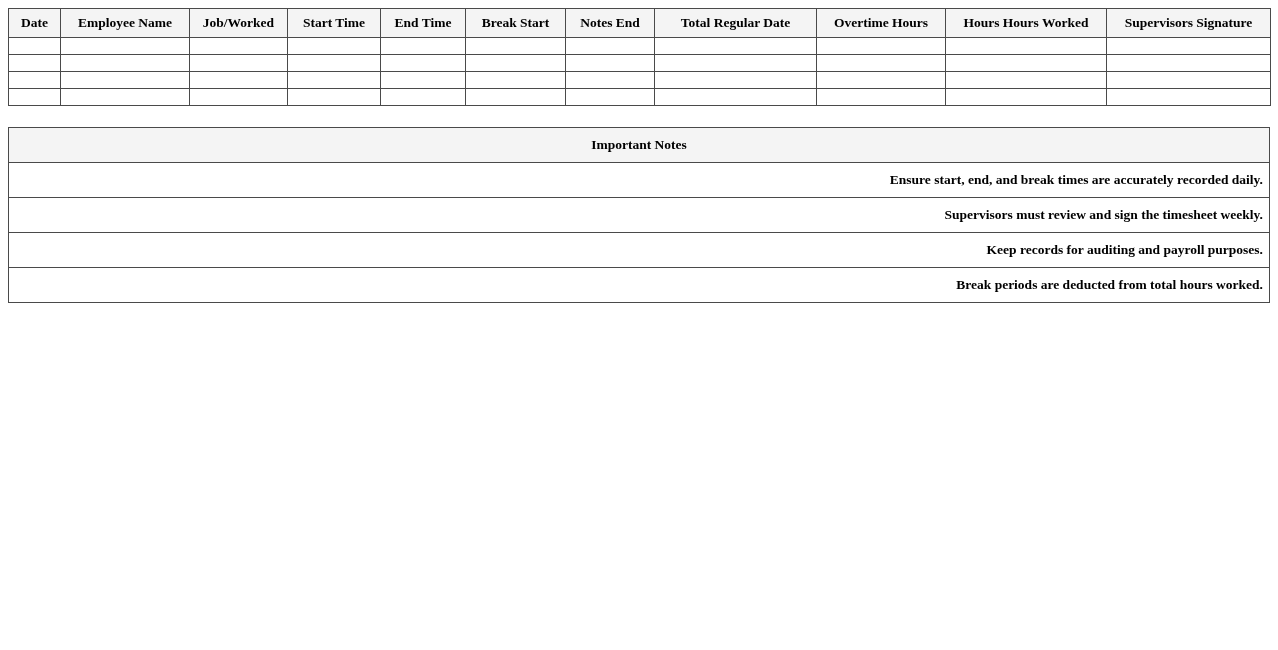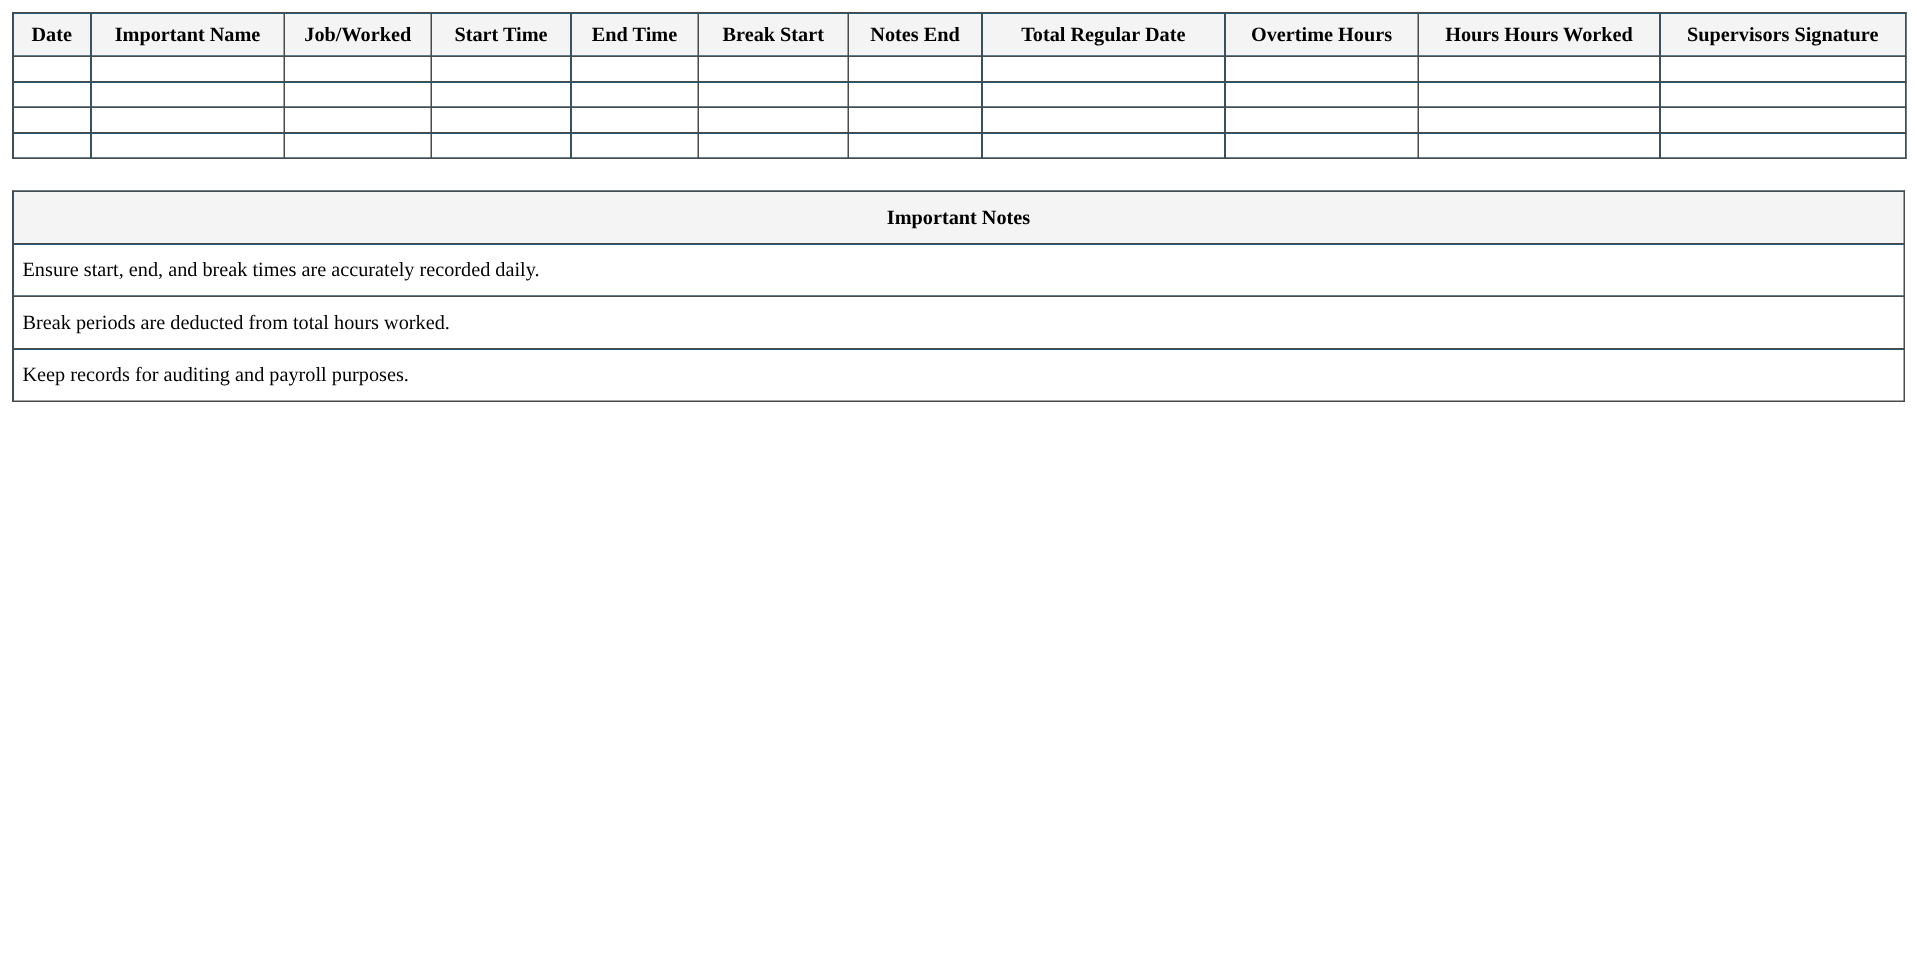--- a/index.html
+++ b/index.html
@@ -22,21 +22,21 @@
     height: 650px;
     box-sizing: border-box;
     padding: 8px;
   }
 
   
   table.grid {
     border-collapse: collapse;
     table-layout: fixed;
     border: 1px solid #4a4a4a;
-    background: #0369a1;
+    background: #a3a3a3;
   }
   table.grid th,
   table.grid td {
     border: 1px solid #4a4a4a;
     padding: 0;
     margin: 0;
     vertical-align: middle;
     overflow: hidden;
   }
 
@@ -68,22 +68,22 @@
   table.notes th.notes-title {
     background: #f4f4f4;
     font-weight: bold;
     font-size: 13.5px;
     text-align: center;
     padding: 9px 0;
     line-height: 1.2;
   }
   table.notes td.note {
     font-size: 13.5px;
-    font-weight: normal;
-    text-align: left;
+    font-weight: bold;
+    text-align: right;
     padding: 9px 6px;
     line-height: 1.2;
     background: #ffffff;
     white-space: nowrap;
   }
 </style>
 </head>
 <body>
 
 <div class="page">
@@ -98,21 +98,21 @@
         <col style="width: 100px;">
         <col style="width: 89px;">
         <col style="width: 162px;">
         <col style="width: 129px;">
         <col style="width: 161px;">
         <col style="width: 164px;">
       </colgroup>
     <thead>
       <tr>
           <th>Date</th>
-          <th>Important Name</th>
+          <th>Employee Name</th>
           <th>Job/Worked</th>
           <th>Start Time</th>
           <th>End Time</th>
           <th>Break Start</th>
           <th>Notes End</th>
           <th>Total Regular Date</th>
           <th>Overtime Hours</th>
           <th>Hours Hours Worked</th>
           <th>Supervisors Signature</th>
         </tr>
@@ -178,22 +178,25 @@
       <thead>
         <tr>
           <th class="notes-title">Important Notes</th>
         </tr>
       </thead>
       <tbody>
           <tr>
             <td class="note">Ensure start, end, and break times are accurately recorded daily.</td>
           </tr>
           <tr>
+            <td class="note">Supervisors must review and sign the timesheet weekly.</td>
+          </tr>
+          <tr>
+            <td class="note">Keep records for auditing and payroll purposes.</td>
+          </tr>
+          <tr>
             <td class="note">Break periods are deducted from total hours worked.</td>
-          </tr>
-          <tr>
-            <td class="note">Keep records for auditing and payroll purposes.</td>
           </tr>
         </tbody>
     </table>
   </div>
 
 </div>
 
 </body></html>

